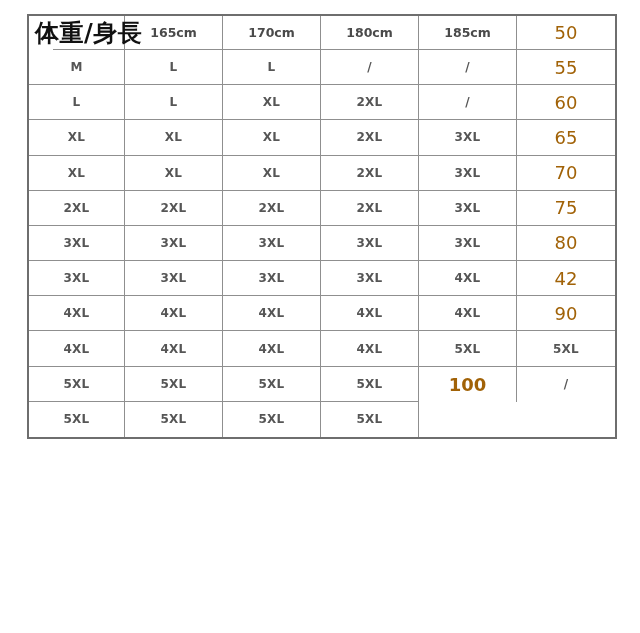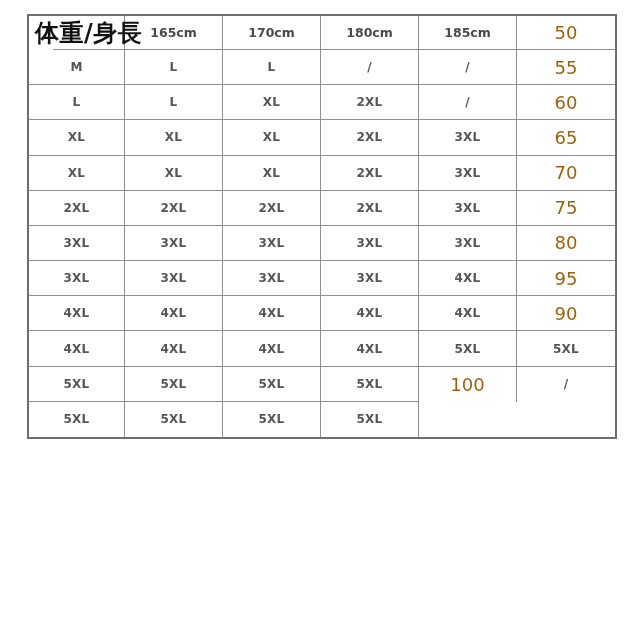--- a/index.html
+++ b/index.html
@@ -31,21 +31,21 @@
   .cell {
     display: flex;
     align-items: center;
     justify-content: center;
     border-right: 1px solid #8f8f8f;
     border-bottom: 1px solid #8f8f8f;
     box-sizing: border-box;
     white-space: nowrap;
   }
   .cell:nth-child(6n) { border-right: none; }
-  .cell:nth-last-child(-n+6) { border-bottom: none; }
+  .cell:nth-last-child(-n+6) { border-bottom: none; font-weight: bold; }
   .corner {
     font-size: 24px;
     font-weight: 600;
     color: #111111;
     letter-spacing: 0.5px;
     margin-left: 24px;
   }
   .col-header {
     font-size: 12.5px;
     font-weight: 700;
@@ -109,21 +109,21 @@
       <div class="cell value">3XL</div>
       <div class="cell value">3XL</div>
       <div class="cell value">3XL</div>
       <div class="cell value">3XL</div>
       <div class="cell row-header">80</div>
       <div class="cell value">3XL</div>
       <div class="cell value">3XL</div>
       <div class="cell value">3XL</div>
       <div class="cell value">3XL</div>
       <div class="cell value">4XL</div>
-      <div class="cell row-header">95</div>
+      <div class="cell row-header">42</div>
       <div class="cell value">4XL</div>
       <div class="cell value">4XL</div>
       <div class="cell value">4XL</div>
       <div class="cell value">4XL</div>
       <div class="cell value">4XL</div>
       <div class="cell row-header">90</div>
       <div class="cell value">4XL</div>
       <div class="cell value">4XL</div>
       <div class="cell value">4XL</div>
       <div class="cell value">4XL</div>

